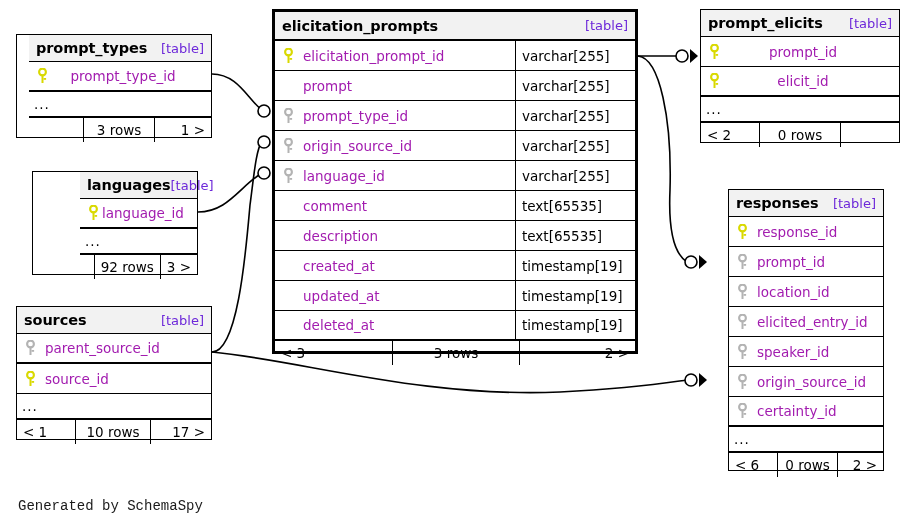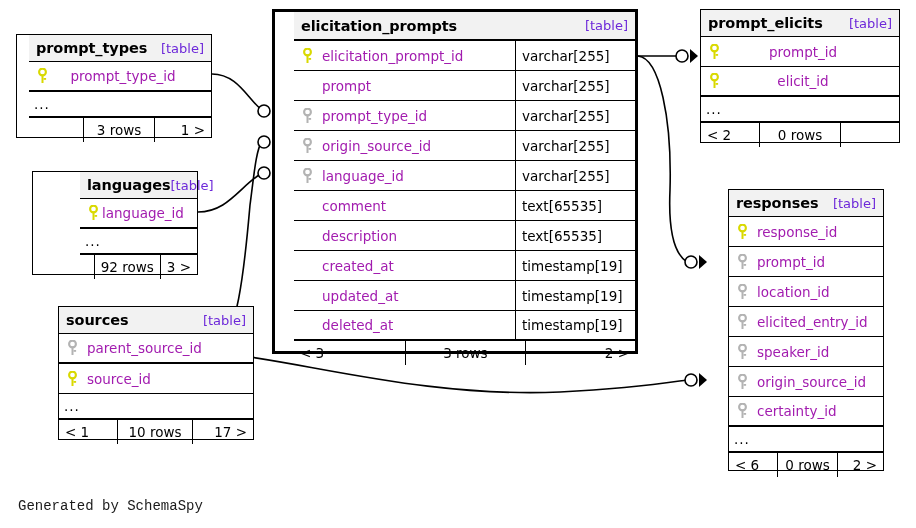--- a/index.html
+++ b/index.html
@@ -30,21 +30,20 @@
   }
   .table-box {
     position: absolute;
     background: #ffffff;
     border: 1px solid #000000;
     box-sizing: border-box;
     z-index: 2;
   }
   .table-box.focus {
     border: 3px solid #000000;
-    padding-left: 19px;
   }
   .tbl-header {
     background: #f2f2f2;
     border-bottom: 1px solid #000000;
     box-sizing: border-box;
     display: flex;
     align-items: center;
     justify-content: space-between;
     padding: 0 7px;
     height: 27px;
@@ -326,21 +325,21 @@
       <span class="col-name center">language_id</span>
     </div>
     <div class="ellipsis-row">...</div>
     <div class="footer-row">
       <span class="footer-cell fc-left" style="width:42px"></span>
       <span class="footer-cell fc-mid" style="width:70px">92 rows</span>
       <span class="footer-cell fc-right" style="width:52px">3 &gt;</span>
     </div>
   </div>
 
-  <div class="table-box" style="left:16px; top:306px; width:196px; height:134px;margin-left:42px;">
+  <div class="table-box" style="left:16px; top:306px; width:196px; height:134px;">
     <div class="tbl-header">
       <span class="tbl-name">sources</span>
       <span class="tbl-tag">[table]</span>
     </div>
     <div class="col-row thick">
       <span class="key-cell">
         <svg class="keyicon" width="11" height="16" viewBox="0 0 11 16">
             <circle cx="5.5" cy="4" r="3.4" fill="none" stroke="#b3b3b3" stroke-width="2.1"></circle>
             <rect x="4.5" y="6.5" width="2" height="8.5" fill="#b3b3b3"></rect>
             <rect x="6.5" y="10" width="2.6" height="1.8" fill="#b3b3b3"></rect>

